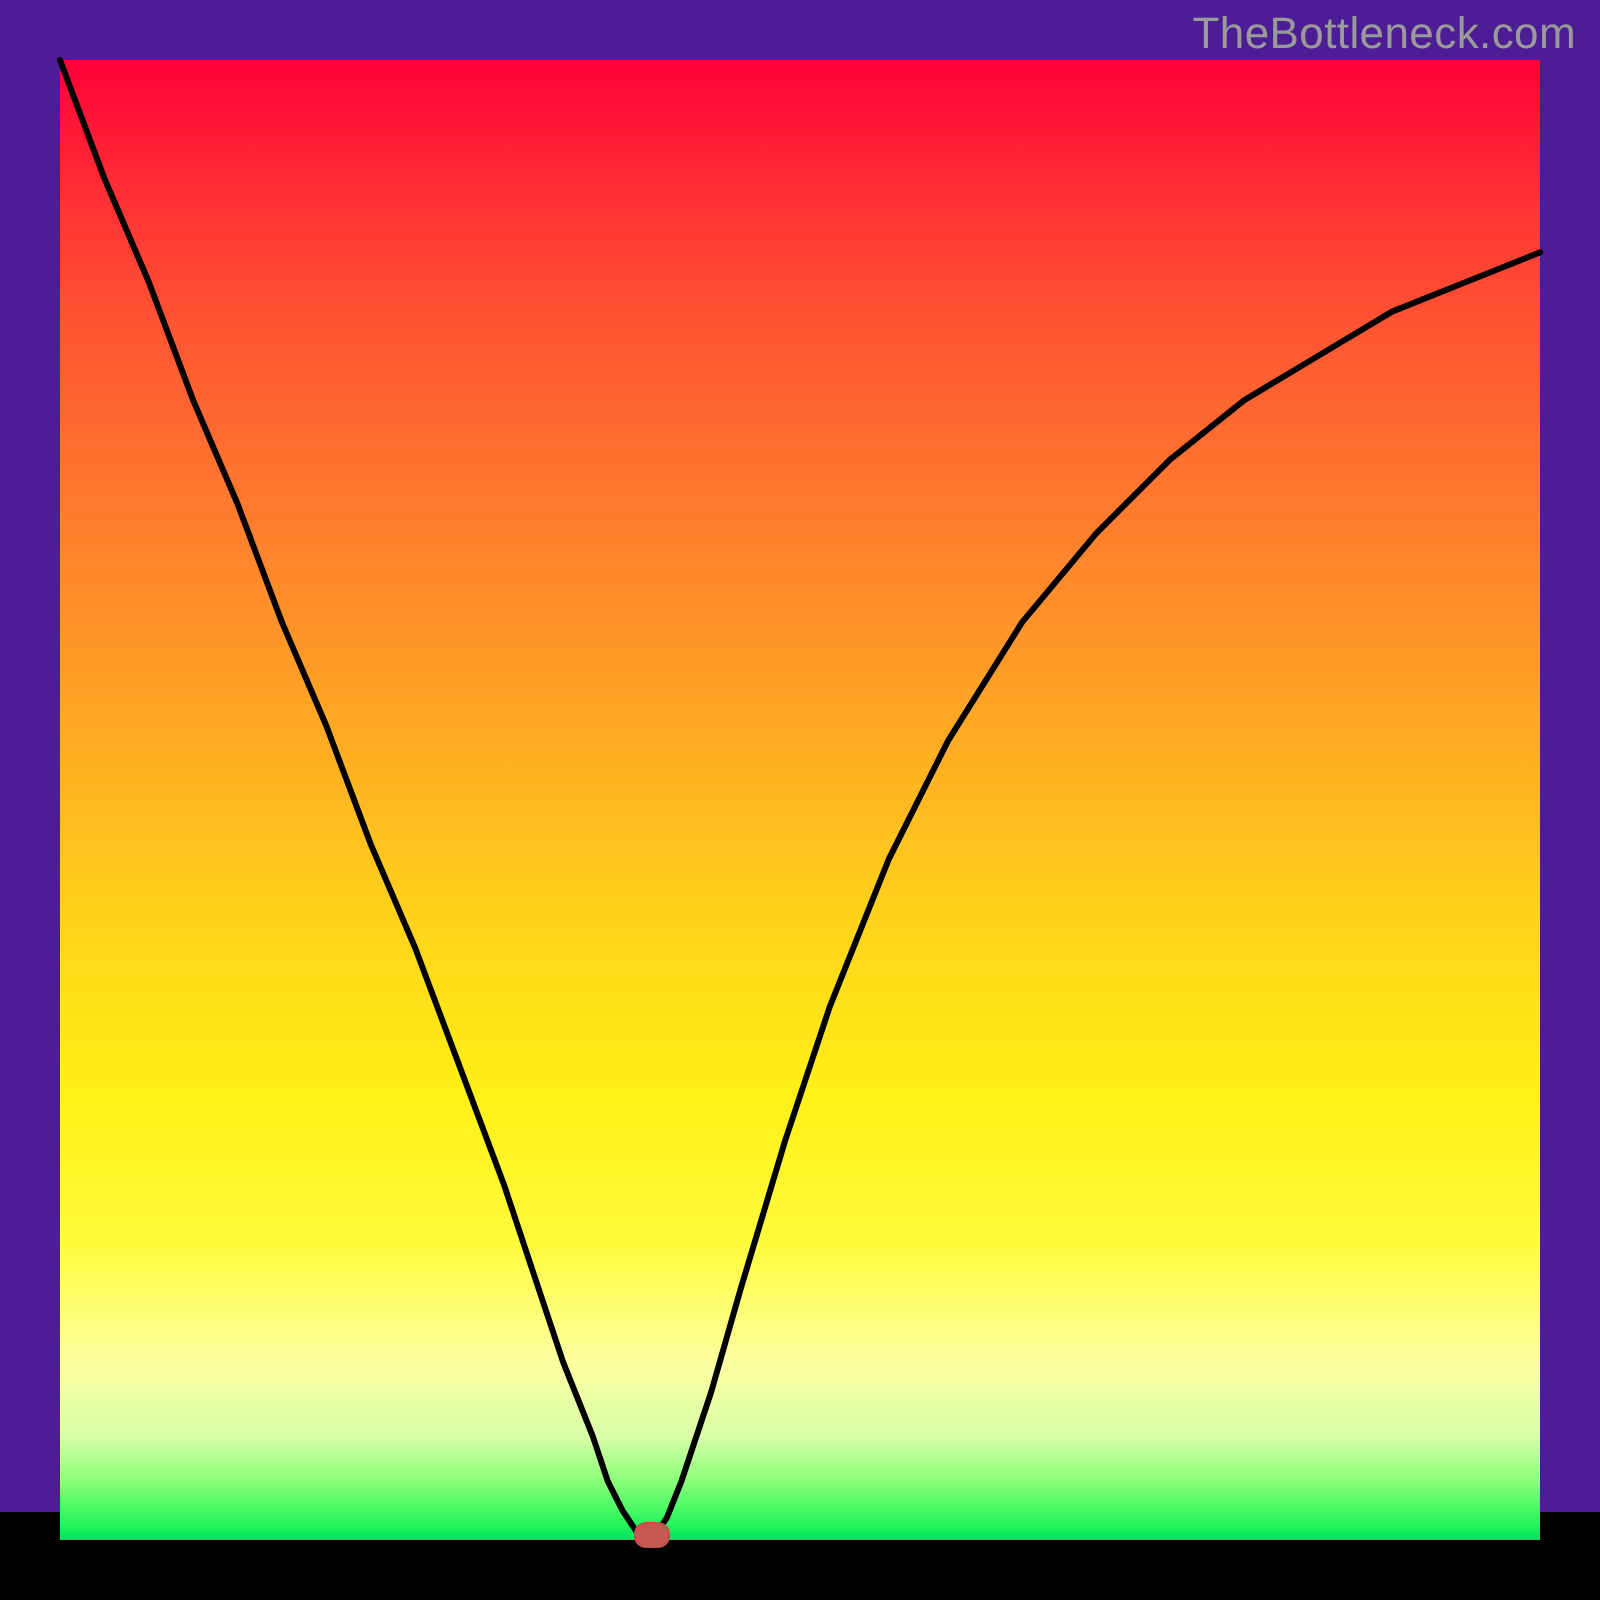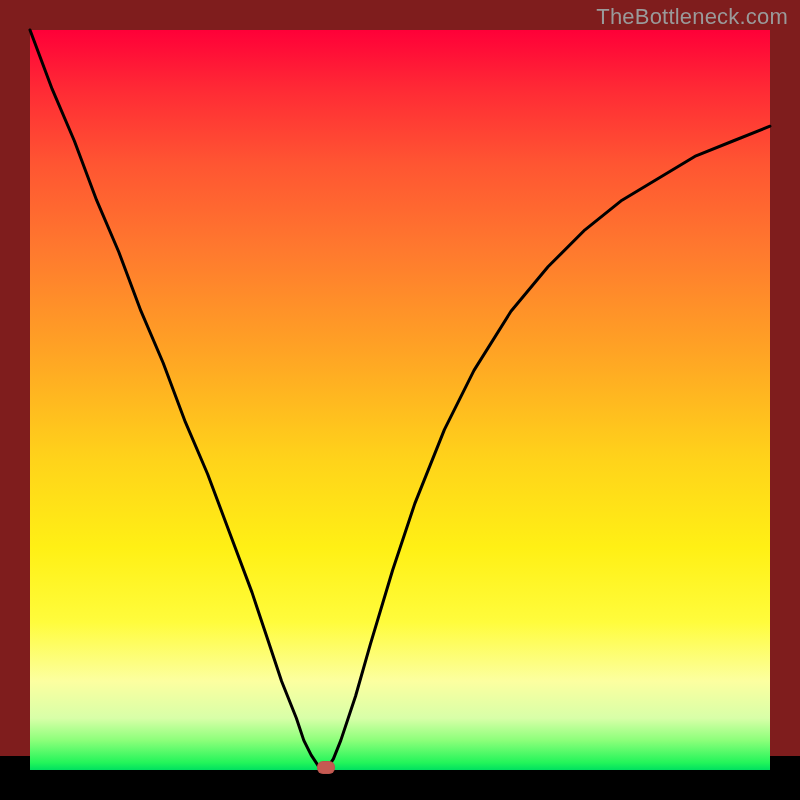--- a/index.html
+++ b/index.html
@@ -10,21 +10,21 @@
     background: #000;
     font-family: Arial, Helvetica, sans-serif;
     overflow: hidden;
   }
   .frame {
     position: absolute;
     top: 0;
     left: 0;
     width: 800px;
     height: 756px;
-    background: #7f1d1d;
+    background: #4c1d95;
   }
   .plot {
     position: absolute;
     top: 30px;
     left: 30px;
     width: 740px;
     height: 740px;
     
     background: linear-gradient(
       to bottom,

